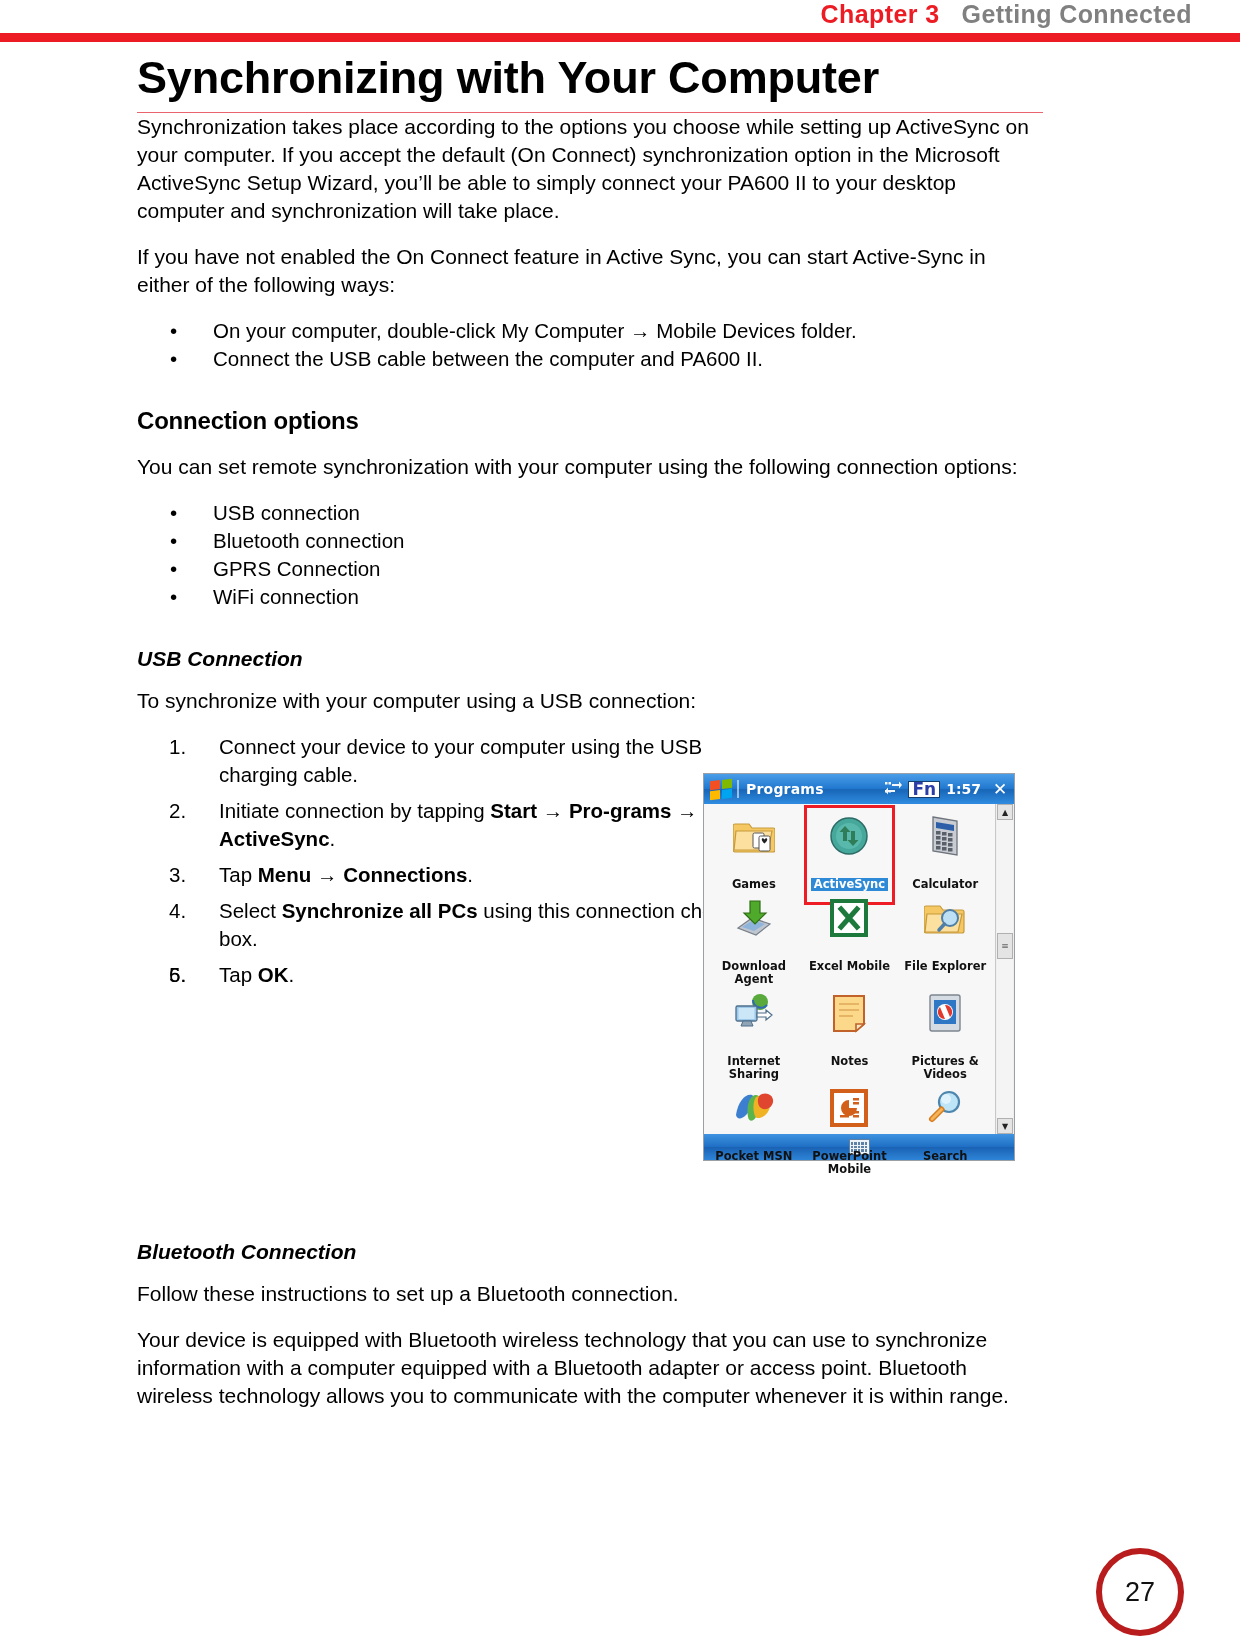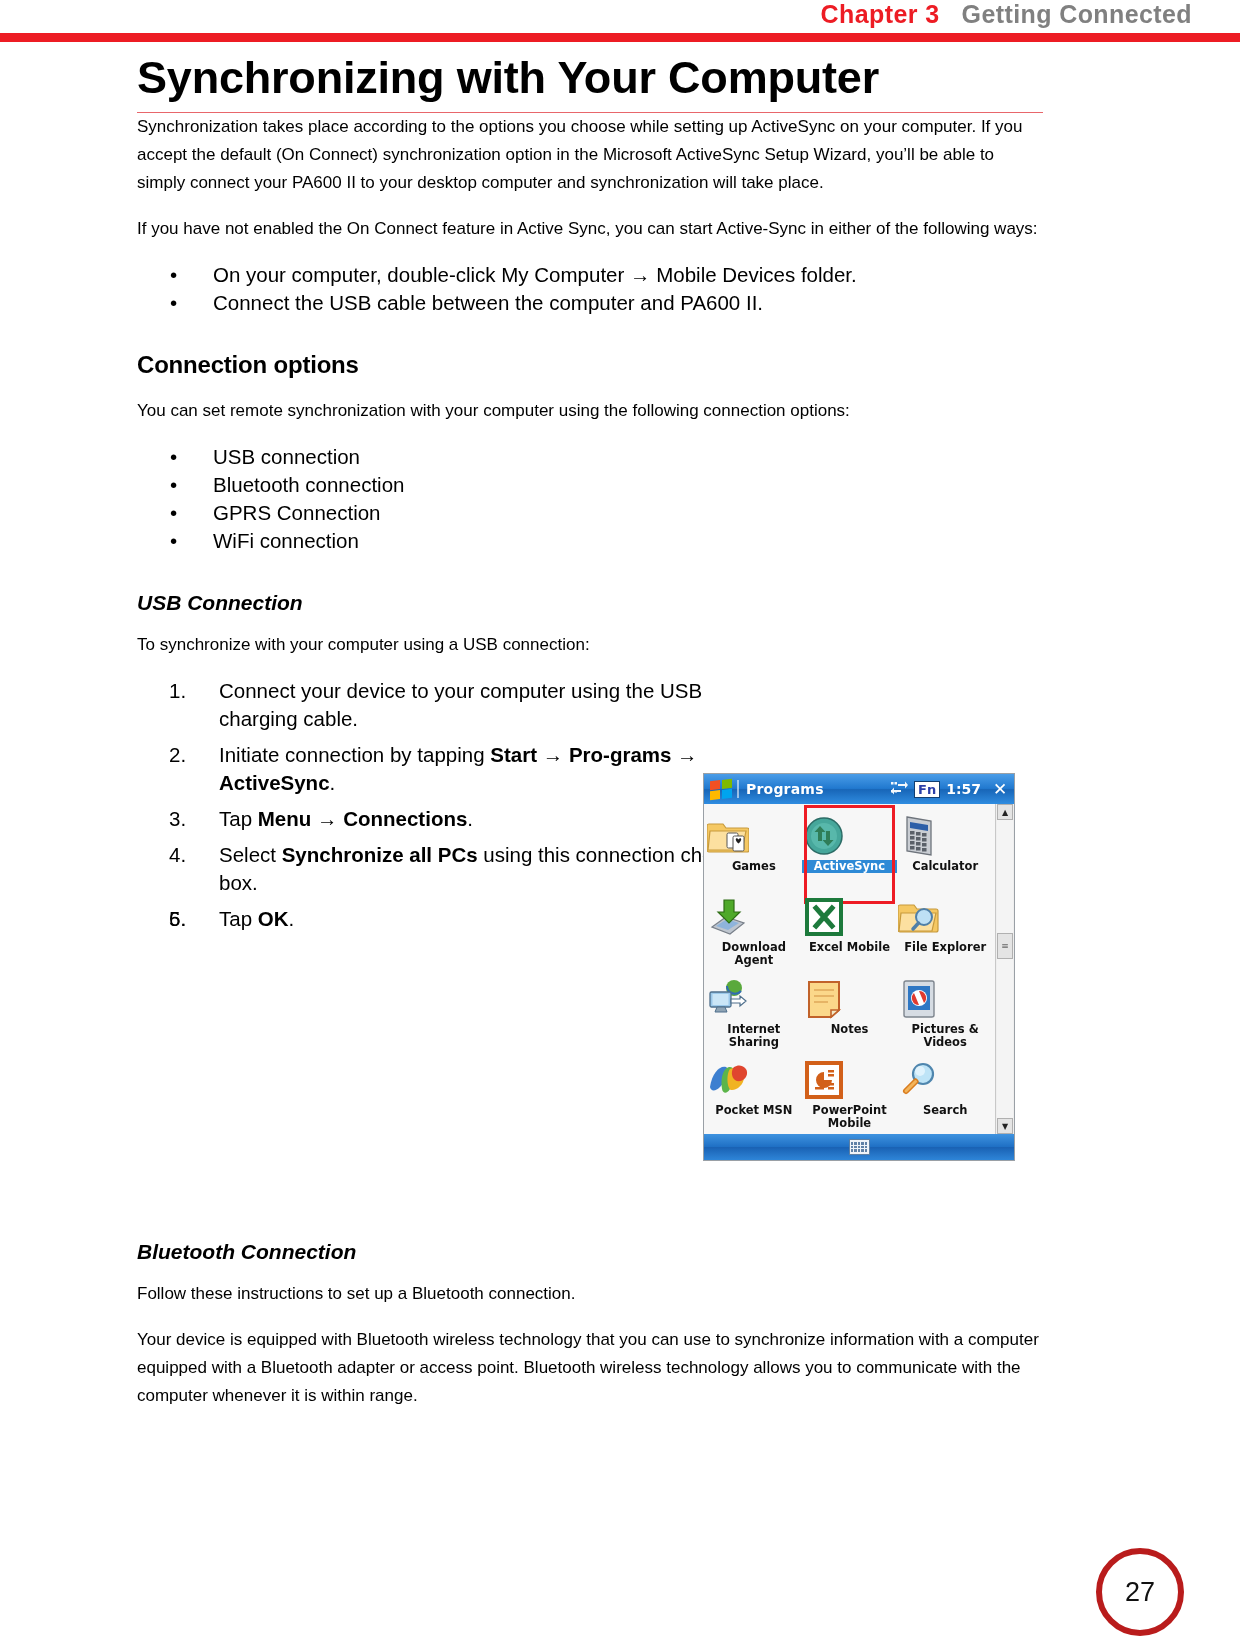--- a/index.html
+++ b/index.html
@@ -61,21 +61,21 @@
     line-height: 1.16;
   }
   .title-rule {
     width: 906px;
     height: 1px;
     background: #E8666B;
     margin: 4px 0 0 0;
   }
 
   p.body {
-    font-size: 17px;
+    font-size: 21px;
     line-height: 28px;
     margin: 0 0 18px 0;
     text-align: left;
   }
   .gap-top-lg { margin-top: 44px; }
 
   h2.section {
     font-size: 24px;
     font-weight: bold;
     margin: 34px 0 18px 0;
@@ -182,21 +182,21 @@
     font-size: 13px;
     line-height: 1;
     margin-right: 6px;
     opacity: .95;
     letter-spacing: -1px;
   }
   .tb-fn {
     background: #ffffff;
     border: 1.5px solid #123e70;
     color: #2b3ea8;
-    font-size: 13px;
+    font-size: 17px;
     font-weight: bold;
     padding: 0 3px;
     line-height: 15px;
     margin-right: 6px;
   }
   .tb-clock {
     color: #ffffff;
     font-size: 14px;
     font-weight: bold;
     margin-right: 8px;
@@ -218,23 +218,25 @@
     flex: 1;
     display: grid;
     grid-template-columns: repeat(3, 1fr);
     grid-template-rows: repeat(4, 1fr);
     padding: 5px 2px 0 2px;
     box-sizing: border-box;
   }
   .app-cell {
     display: flex;
     flex-direction: column;
+    align-items: center;
     justify-content: flex-start;
     padding-top: 5px;
     position: relative;
+    gap: 18px;
   }
   .app-icon {
     width: 44px; height: 44px;
     display: flex; align-items: center; justify-content: center;
     margin-bottom: 2px;
   }
   .app-label {
     font-size: 11.5px;
     font-weight: bold;
     color: #111;

